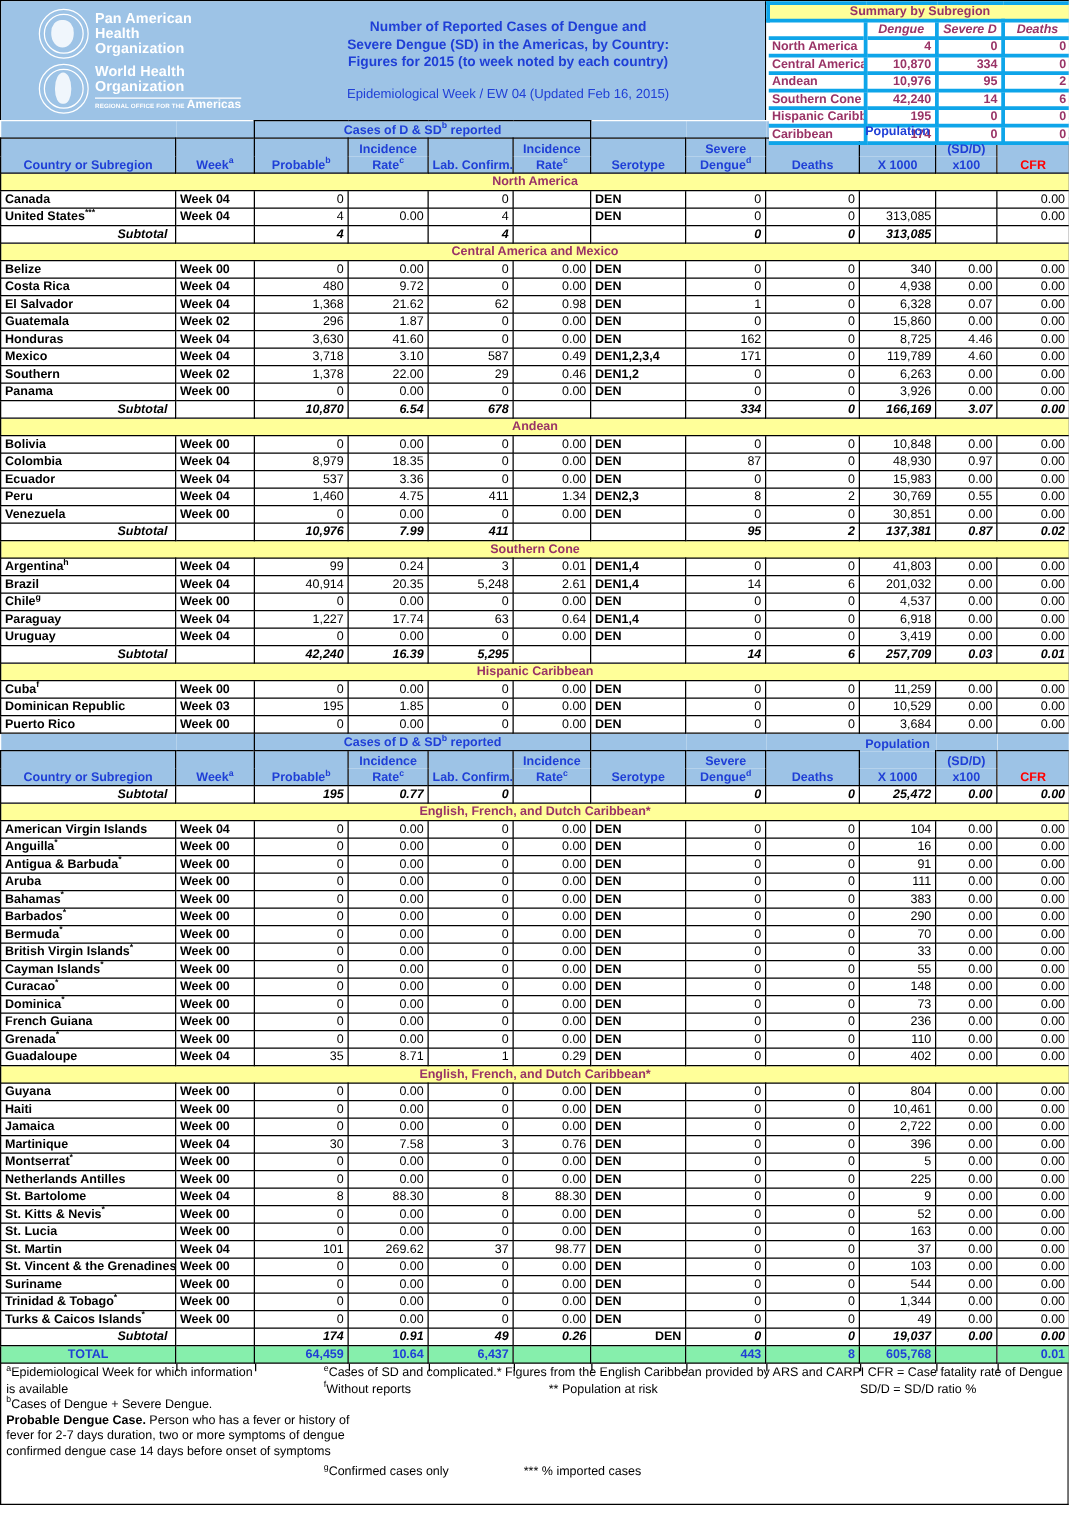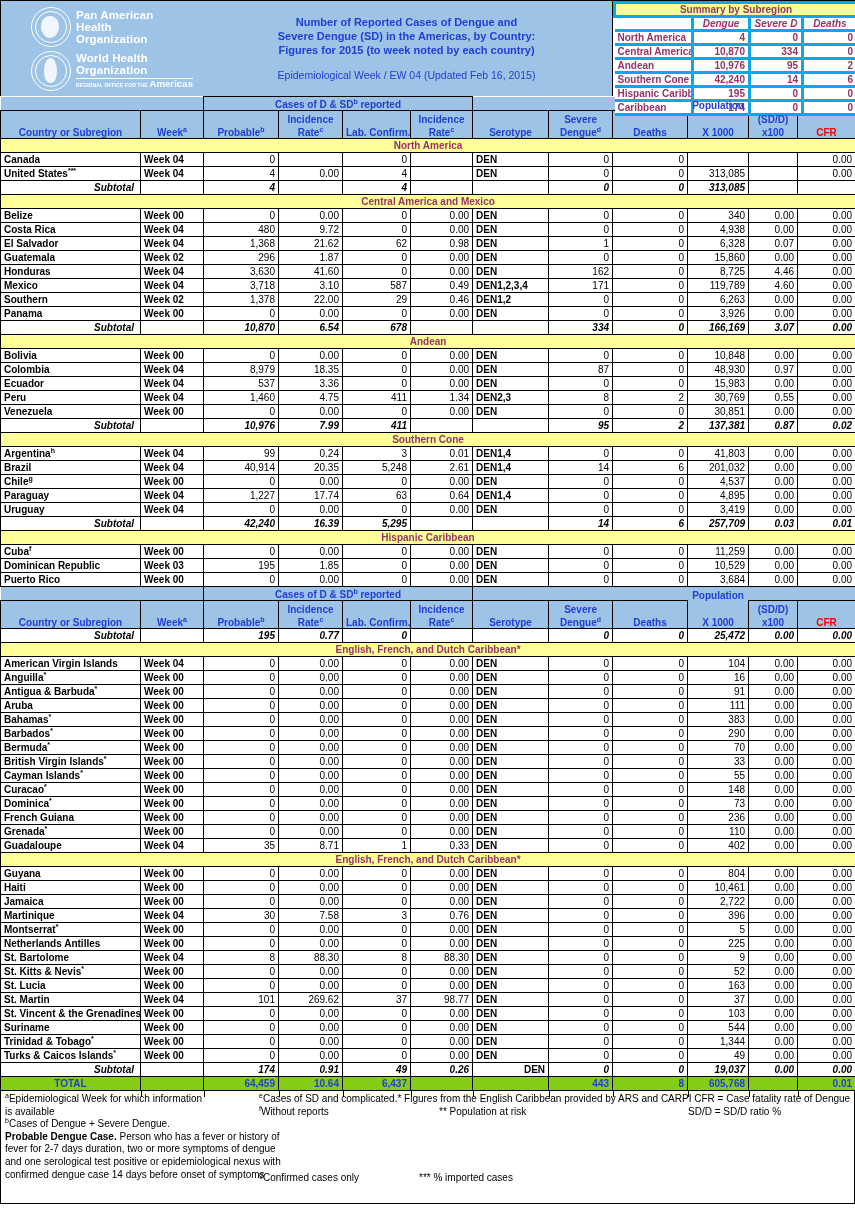--- a/index.html
+++ b/index.html
@@ -39,21 +39,21 @@
 
   .hdr td{background:#9dc3e6;color:#1f3fd6;font-weight:bold;text-align:center;vertical-align:bottom;font-size:10px;line-height:11px;padding-bottom:1px;}
   .hdr td.cfr{color:#ff0000;}
   .hdr-span{background:#9dc3e6;color:#1f3fd6;font-weight:bold;text-align:center;height:12px;font-size:10px;}
   .region td{background:#ffff99;color:#993366;font-weight:bold;text-align:center;font-size:10.5px;height:14px;}
   .name{text-align:left;font-weight:bold;}
   .num{text-align:right;}
   .sero{text-align:left;font-weight:bold;padding-left:5px;}
   .subtotal td{font-style:italic;font-weight:bold;text-align:right;}
   .subtotal td.lbl{text-align:right;padding-right:6px;}
-  .total td{background:#84cc16;color:#1f3fd6;font-weight:bold;text-align:right;height:15px;}
+  .total td{background:#86efac;color:#1f3fd6;font-weight:bold;text-align:right;height:15px;}
   .total td.lbl{text-align:center;}
   sup{font-size:7px;vertical-align:super;line-height:0;}
 
   
   .notes{position:relative;width:855px;height:113px;border:1px solid #000;border-top:none;box-sizing:border-box;font-size:10px;line-height:12.6px;}
   .notes .col-a{position:absolute;left:4px;top:2px;width:360px;}
   .notes .col-b{position:absolute;left:258px;top:2px;width:600px;}
   .notes .bold{font-weight:bold;}
   .nf{position:absolute;}
   .n-e{left:0;top:0;white-space:nowrap;}
@@ -516,21 +516,21 @@
         <tr>
           <td class="name">Paraguay</td>
           <td class="name">Week 04</td>
           <td class="num">1,227</td>
           <td class="num">17.74</td>
           <td class="num">63</td>
           <td class="num">0.64</td>
           <td class="sero">DEN1,4</td>
           <td class="num">0</td>
           <td class="num">0</td>
-          <td class="num">4,895</td>
+          <td class="num">6,918</td>
           <td class="num">0.00</td>
           <td class="num">0.00</td>
         </tr>
         <tr>
           <td class="name">Uruguay</td>
           <td class="name">Week 04</td>
           <td class="num">0</td>
           <td class="num">0.00</td>
           <td class="num">0</td>
           <td class="num">0.00</td>
@@ -830,21 +830,21 @@
           <td class="num">110</td>
           <td class="num">0.00</td>
           <td class="num">0.00</td>
         </tr>
         <tr>
           <td class="name">Guadaloupe</td>
           <td class="name">Week 04</td>
           <td class="num">35</td>
           <td class="num">8.71</td>
           <td class="num">1</td>
-          <td class="num">0.33</td>
+          <td class="num">0.29</td>
           <td class="sero">DEN</td>
           <td class="num">0</td>
           <td class="num">0</td>
           <td class="num">402</td>
           <td class="num">0.00</td>
           <td class="num">0.00</td>
         </tr>
         <tr class="region">
           <td colspan="12">English, French, and Dutch Caribbean*</td>
         </tr>
@@ -1093,21 +1093,20 @@
         <sup>a</sup><span>Epidemiological Week for which information</span>
       </div>
       <div>is available</div>
       <div>
         <sup>b</sup><span>Cases of Dengue + Severe Dengue.</span>
       </div>
       <div>
         <span class="bold">Probable Dengue Case.</span><span> Person who has a fever or history of</span>
       </div>
       <div>fever for 2-7 days duration, two or more symptoms of dengue</div>
-      <div>and one serological test positive or epidemiological nexus with</div>
       <div>confirmed dengue case 14 days before onset of symptoms</div>
     </div>
 
     <div class="col-b">
       <div class="nf n-e">
         <sup>e</sup><span>Cases of SD and complicated.*  Figures from the English Caribbean provided by ARS and CARPI CFR = Case fatality rate of Dengue</span>
       </div>
       <div class="nf n-f">
         <sup>f</sup><span>Without reports</span>
       </div>

